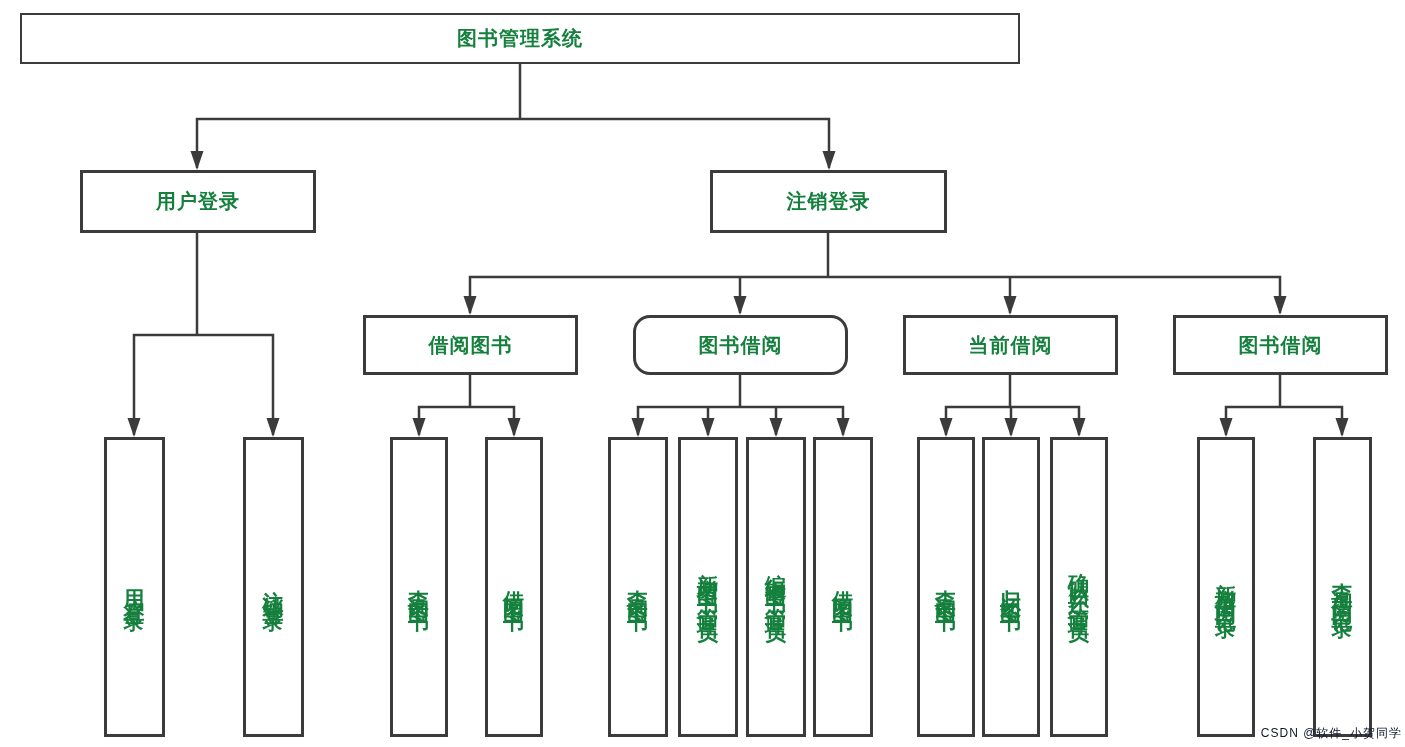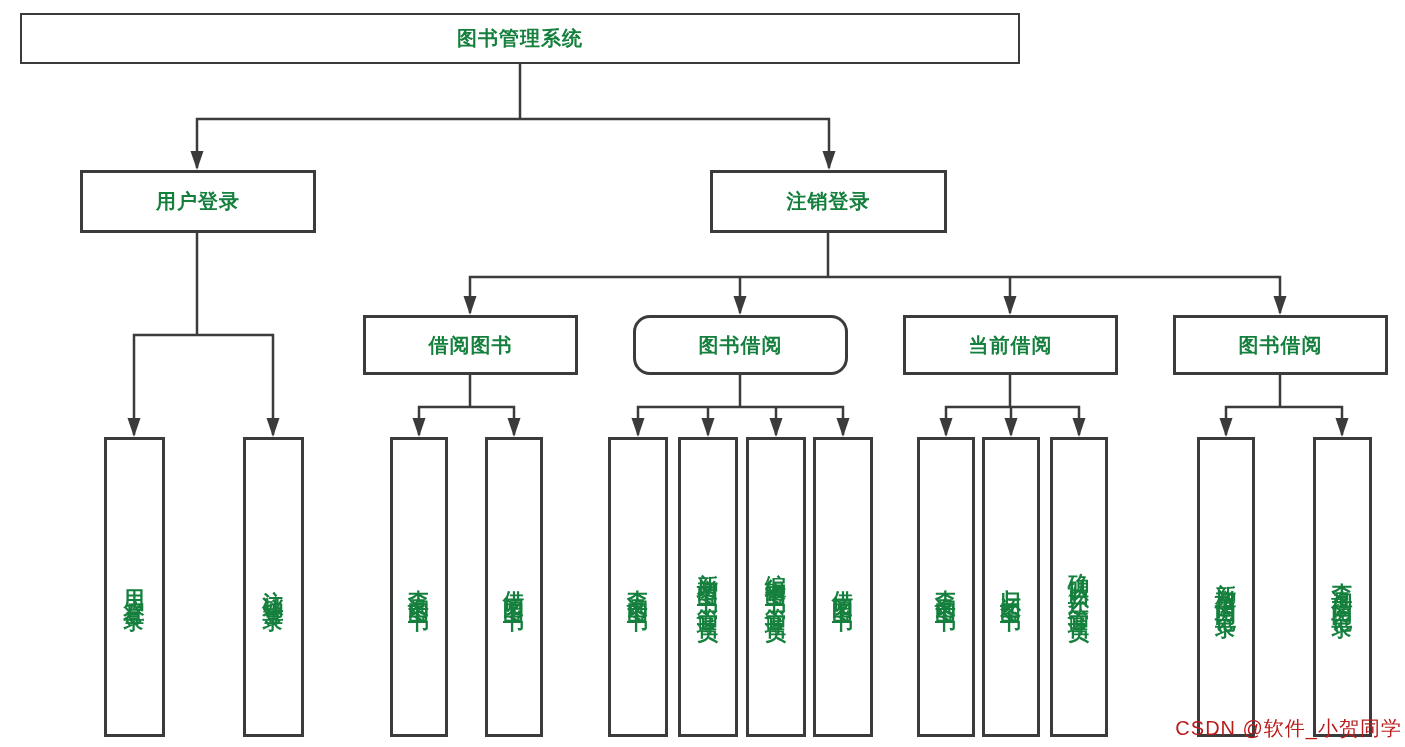--- a/index.html
+++ b/index.html
@@ -41,22 +41,22 @@
   .leaf .lbl {
     writing-mode: vertical-rl;
     font-size: 21px;
     letter-spacing: 7px;
     line-height: 1;
   }
   .watermark {
     position: absolute;
     right: 3px;
     bottom: 5px;
-    font-size: 20px;
-    color: #b91c1c;
+    font-size: 12px;
+    color: #0f172a;
     letter-spacing: 1px;
     white-space: nowrap;
   }
 </style>
 </head>
 <body>
 
 <div class="stage">
 
   <svg class="wires" viewBox="0 0 1405 747" fill="none" stroke="#3b3b3b" stroke-width="2.5">

